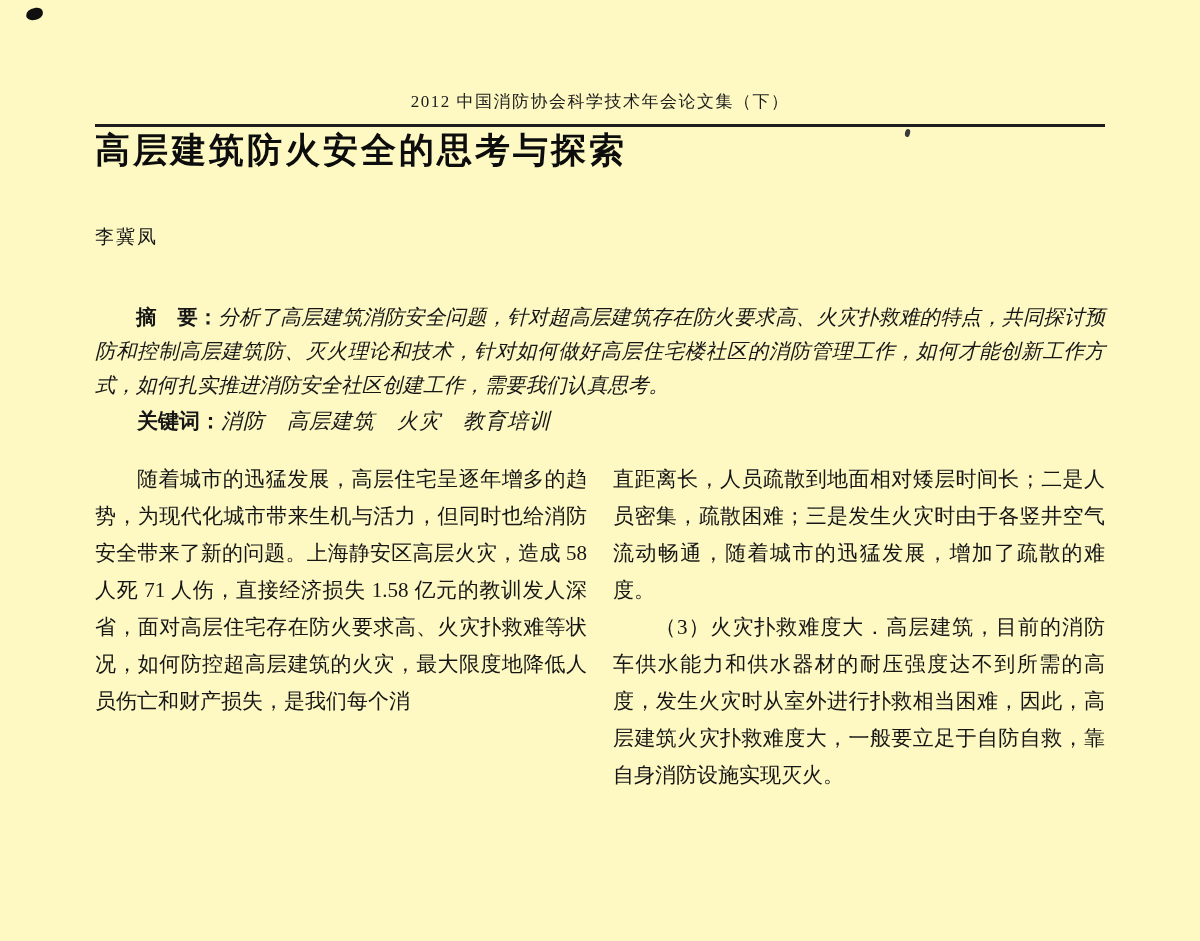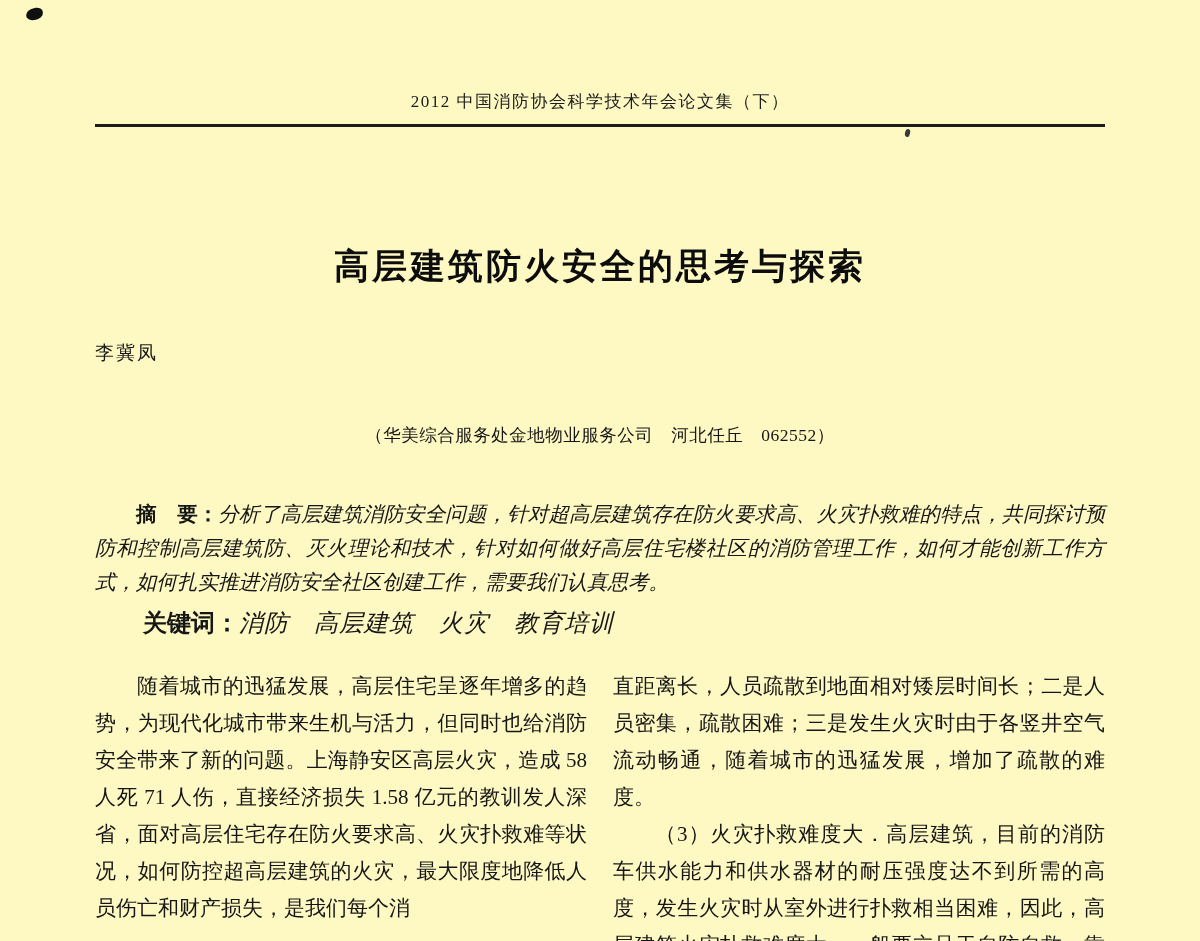--- a/index.html
+++ b/index.html
@@ -25,22 +25,20 @@
     color: #1c1c1c;
   }
   .header-rule {
     border: none;
     border-top: 3px solid #1d1d1d;
     margin-top: 11px;
   }
 
   
   .paper-title {
-    margin-top: 116px;
-    text-align: center;
     font-family: "Liberation Sans", sans-serif;
     font-weight: 700;
     font-size: 35px;
     letter-spacing: 3px;
     color: #0d0d0d;
   }
   .author {
     margin-top: 50px;
     text-align: left;
     font-size: 19px;
@@ -62,22 +60,22 @@
     text-indent: 2em;
   }
   .abstract .ab-label,
   .keywords .kw-label {
     font-family: "Liberation Sans", sans-serif;
     font-weight: 700;
     font-style: normal;
   }
   .abstract .ab-text { font-style: italic; }
   .keywords {
-    font-size: 24px;
-    line-height: 48px;
+    font-size: 21px;
+    line-height: 38px;
     text-indent: 2em;
   }
   .keywords .kw-text { font-style: italic; letter-spacing: 1px; }
 
   
   .columns {
     display: flex;
     gap: 26px;
     margin-top: 21px;
   }
@@ -124,21 +122,20 @@
   <div class="inner">
 
     <div class="running-header">2012 中国消防协会科学技术年会论文集（下）</div>
 
     <hr class="header-rule">
 
     <h1 class="paper-title">高层建筑防火安全的思考与探索</h1>
 
     <div class="author">李冀凤</div>
 
-    <div class="affiliation">（华美综合服务处金地物业服务公司　河北任丘　062552）</div>
 
     <p class="abstract"><span class="ab-label">摘　要：</span><span class="ab-text">分析了高层建筑消防安全问题，针对超高层建筑存在防火要求高、火灾扑救难的特点，共同探讨预防和控制高层建筑防、灭火理论和技术，针对如何做好高层住宅楼社区的消防管理工作，如何才能创新工作方式，如何扎实推进消防安全社区创建工作，需要我们认真思考。</span></p>
 
     <p class="keywords"><span class="kw-label">关键词：</span><span class="kw-text">消防　高层建筑　火灾　教育培训</span></p>
 
     <div class="columns">
 
       <div class="col">
         <p class="para">随着城市的迅猛发展，高层住宅呈逐年增多的趋势，为现代化城市带来生机与活力，但同时也给消防安全带来了新的问题。上海静安区高层火灾，造成 58 人死 71 人伤，直接经济损失 1.58 亿元的教训发人深省，面对高层住宅存在防火要求高、火灾扑救难等状况，如何防控超高层建筑的火灾，最大限度地降低人员伤亡和财产损失，是我们每个消</p>
       </div>

